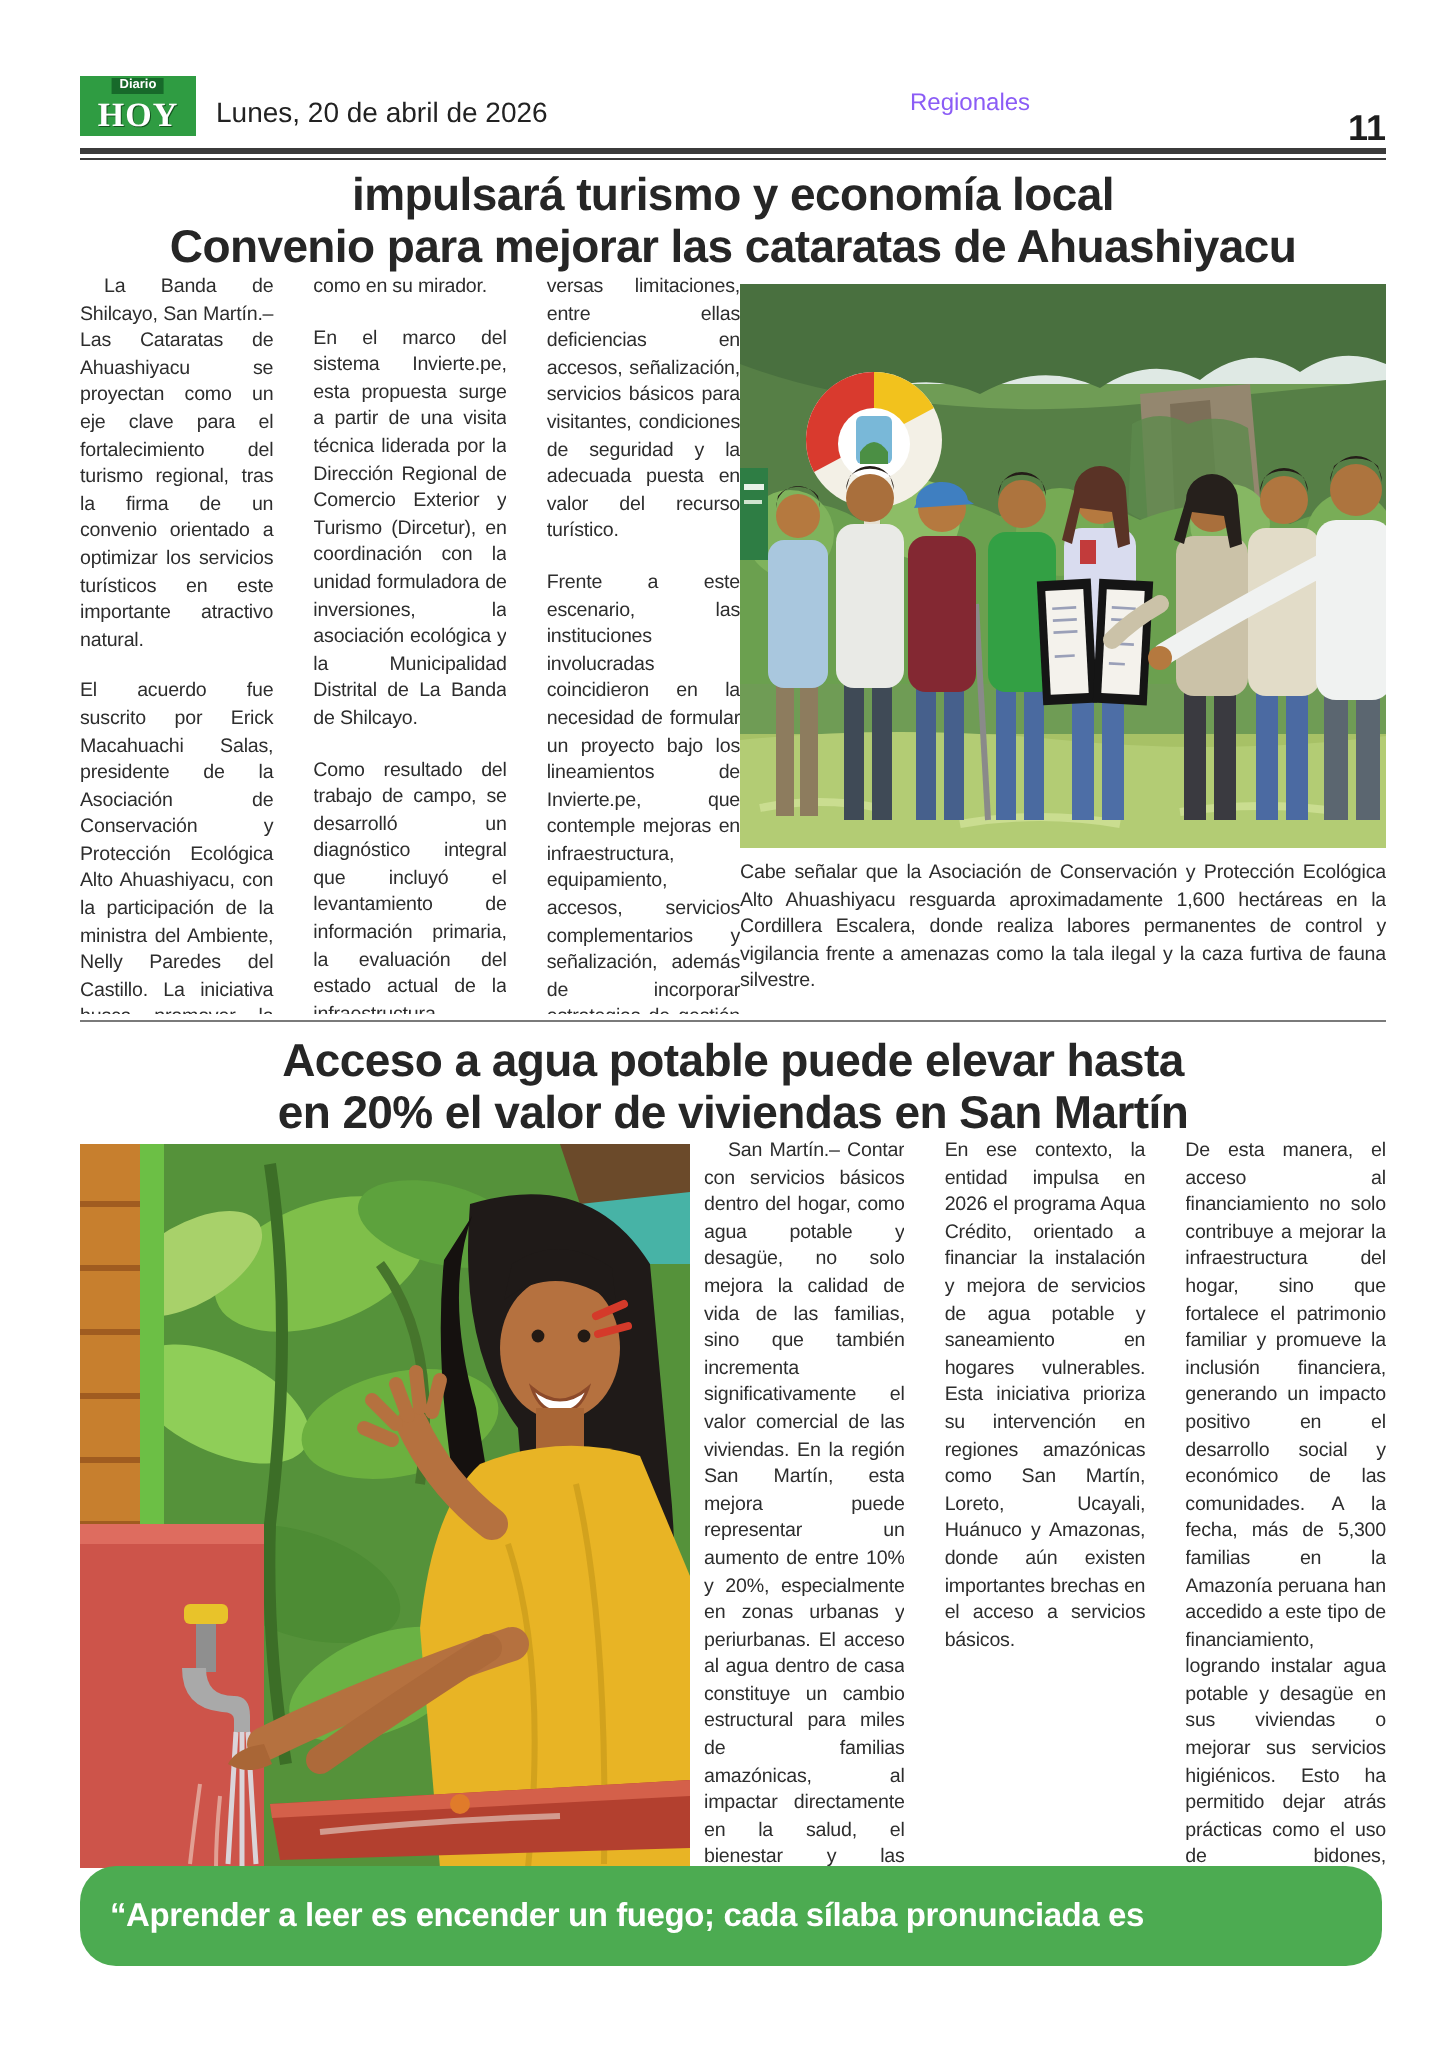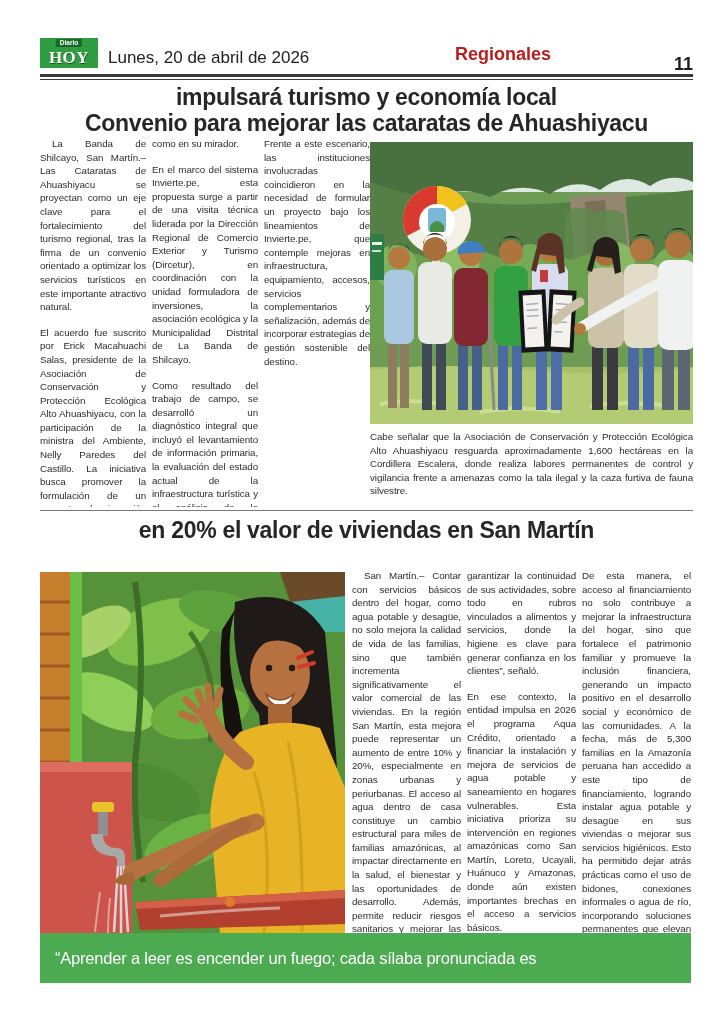--- a/index.html
+++ b/index.html
@@ -13,34 +13,34 @@
   .masthead { position:absolute; left:40px; top:38px; width:58px; height:30px; background:#2f9c42; }
   .masthead .logo-top {
     position:absolute; top:1px; left:50%; transform:translateX(-50%);
     background:#17692a; color:#fff; font-size:6.5px; font-weight:bold; padding:0 4px; line-height:8px;
   }
   .masthead .logo-main {
     position:absolute; bottom:0; width:100%; text-align:center;
     font-family:"Liberation Serif", serif; font-weight:bold; font-size:17px; color:#ffffff;
     letter-spacing:0.5px; line-height:21px; text-shadow:0.5px 0.5px 0 #14531f;
   }
-  .date-line { position:absolute; left:108px; top:48px; font-size:17px; color:#222; }
-  .section-name { position:absolute; left:455px; top:44px; font-size:18px; font-weight:bold; color:#b91c1c; }
+  .date-line { position:absolute; left:108px; top:48px; font-size:14px; color:#222; }
+  .section-name { position:absolute; left:455px; top:44px; font-size:12px; font-weight:normal; color:#8b5cf6; }
   .page-number { position:absolute; right:30px; top:54px; width:40px; text-align:right; font-size:18px; font-weight:bold; color:#1e1e1e; }
   .double-rule { position:absolute; left:40px; top:74px; width:653px; height:6px;
     border-top:3px solid #3b3b3b; border-bottom:1px solid #3b3b3b; }
 
   
   .headline { position:absolute; left:35px; width:663px; text-align:center;
     font-weight:bold; color:#262626; font-size:23px; line-height:26px; letter-spacing:-0.3px; }
   #headline1 { top:84px; }
   #headline2 { top:517px; }
 
   
-  .cols { position:absolute; display:flex; gap:6px; overflow:hidden; }
+  .cols { position:absolute; display:flex; gap:20px; overflow:hidden; }
   .col { overflow:hidden; }
   .col p, .caption-block p {
     text-align:justify; font-size:9.8px; line-height:13.6px; color:#2d2d2d;
     margin-bottom:12px; letter-spacing:-0.1px;
   }
   .col.indent-first p:first-child { text-indent:12px; }
   #a1-cols { left:40px; top:137px; width:330px; height:370px; }
   #a1-cols .col { width:106px; }
   #a2-cols { left:352px; top:569px; width:341px; height:368px; }
   #a2-cols .col { width:109px; }
@@ -50,22 +50,22 @@
 
   
   .photo { position:absolute; overflow:hidden; background:#6f9c55; }
   #photo1 { left:370px; top:142px; width:323px; height:282px; }
   #photo2 { left:40px; top:572px; width:305px; height:362px; }
   .photo svg { display:block; }
 
   
   .quote-banner {
     position:absolute; left:40px; top:933px; width:651px; height:50px;
-    background:#4cab51; color:#ffffff; font-weight:normal; font-size:16.5px;
-    line-height:50px; padding-left:15px; white-space:nowrap; letter-spacing:-0.2px;
+    background:#4cab51; color:#ffffff; font-weight:bold; font-size:16.5px;
+    line-height:50px; padding-left:15px; white-space:nowrap; letter-spacing:-0.2px;border-radius:18px;
   }
 </style>
 </head>
 <body>
 
 <div class="page">
 
   <div class="masthead">
     <span class="logo-top">Diario</span>
     <span class="logo-main">HOY</span>
@@ -84,20 +84,21 @@
     <div class="col indent-first">
         <p>La Banda de Shilcayo, San Martín.– Las Cataratas de Ahuashiyacu se proyectan como un eje clave para el fortalecimiento del turismo regional, tras la firma de un convenio orientado a optimizar los servicios turísticos en este importante atractivo natural.</p>
         <p>El acuerdo fue suscrito por Erick Macahuachi Salas, presidente de la Asociación de Conservación y Protección Ecológica Alto Ahuashiyacu, con la participación de la ministra del Ambiente, Nelly Paredes del Castillo. La iniciativa busca promover la formulación de un proyecto de inversión pública que permita cerrar brechas en infraestructura, accesibilidad, señalización y atención al visitante, tanto en las cataratas</p>
       </div>
     <div class="col">
         <p>como en su mirador.</p>
         <p>En el marco del sistema Invierte.pe, esta propuesta surge a partir de una visita técnica liderada por la Dirección Regional de Comercio Exterior y Turismo (Dircetur), en coordinación con la unidad formuladora de inversiones, la asociación ecológica y la Municipalidad Distrital de La Banda de Shilcayo.</p>
         <p>Como resultado del trabajo de campo, se desarrolló un diagnóstico integral que incluyó el levantamiento de información primaria, la evaluación del estado actual de la infraestructura turística y el análisis de la demanda, tanto actual como potencial. Este estudio evidenció di-</p>
       </div>
     <div class="col">
+        <p>versas limitaciones, entre ellas deficiencias en accesos, señalización, servicios básicos para visitantes, condiciones de seguridad y la adecuada puesta en valor del recurso turístico.</p>
         <p>Frente a este escenario, las instituciones involucradas coincidieron en la necesidad de formular un proyecto bajo los lineamientos de Invierte.pe, que contemple mejoras en infraestructura, equipamiento, accesos, servicios complementarios y señalización, además de incorporar estrategias de gestión sostenible del destino.</p>
       </div>
   </div>
 
   <div class="photo" id="photo1">
     <svg width="323" height="282" viewBox="0 0 323 282" xmlns="http://www.w3.org/2000/svg">
 
       <rect x="0" y="0" width="323" height="50" fill="#dfe9e4"></rect>
       <circle cx="30" cy="8" r="14" fill="#f4f8f4"></circle>
       <circle cx="150" cy="4" r="10" fill="#eef4ee"></circle>
@@ -214,20 +215,21 @@
     </svg>
   </div>
 
   <div class="caption-block">
       <p>Cabe señalar que la Asociación de Conservación y Protección Ecológica Alto Ahuashiyacu resguarda aproximadamente 1,600 hectáreas en la Cordillera Escalera, donde realiza labores permanentes de control y vigilancia frente a amenazas como la tala ilegal y la caza furtiva de fauna silvestre.</p>
     </div>
 
   <div class="article-divider"></div>
 
   <div class="headline" id="headline2">
+      <div>Acceso a agua potable puede elevar hasta</div>
       <div>en 20% el valor de viviendas en San Martín</div>
     </div>
 
   <div class="photo" id="photo2">
     <svg width="305" height="362" viewBox="0 0 305 362" xmlns="http://www.w3.org/2000/svg">
 
       <rect x="0" y="0" width="305" height="362" fill="#55923a"></rect>
       <ellipse cx="120" cy="60" rx="55" ry="30" fill="#7fbf4a" transform="rotate(-20 120 60)"></ellipse>
       <ellipse cx="70" cy="130" rx="48" ry="24" fill="#8fce58" transform="rotate(25 70 130)"></ellipse>
       <ellipse cx="160" cy="140" rx="50" ry="26" fill="#6cb03f" transform="rotate(-12 160 140)"></ellipse>
@@ -287,21 +289,20 @@
         <path d="M120,344 q60,-6 120,-8" stroke="#e8d8cf" stroke-width="3" opacity="0.6"></path>
       </g>
     </svg>
   </div>
 
   <div class="cols" id="a2-cols">
     <div class="col indent-first">
         <p>San Martín.– Contar con servicios básicos dentro del hogar, como agua potable y desagüe, no solo mejora la calidad de vida de las familias, sino que también incrementa significativamente el valor comercial de las viviendas. En la región San Martín, esta mejora puede representar un aumento de entre 10% y 20%, especialmente en zonas urbanas y periurbanas. El acceso al agua dentro de casa constituye un cambio estructural para miles de familias amazónicas, al impactar directamente en la salud, el bienestar y las oportunidades de desarrollo. Además, permite reducir riesgos sanitarios y mejorar las condiciones de higiene en los hogares.</p>
       </div>
     <div class="col">
-        <p>garantizar la continuidad de sus actividades, sobre todo en rubros vinculados a alimentos y servicios, donde la higiene es clave para generar confianza en los clientes”, señaló.</p>
         <p>En ese contexto, la entidad impulsa en 2026 el programa Aqua Crédito, orientado a financiar la instalación y mejora de servicios de agua potable y saneamiento en hogares vulnerables. Esta iniciativa prioriza su intervención en regiones amazónicas como San Martín, Loreto, Ucayali, Huánuco y Amazonas, donde aún existen importantes brechas en el acceso a servicios básicos.</p>
       </div>
     <div class="col">
         <p>De esta manera, el acceso al financiamiento no solo contribuye a mejorar la infraestructura del hogar, sino que fortalece el patrimonio familiar y promueve la inclusión financiera, generando un impacto positivo en el desarrollo social y económico de las comunidades. A la fecha, más de 5,300 familias en la Amazonía peruana han accedido a este tipo de financiamiento, logrando instalar agua potable y desagüe en sus viviendas o mejorar sus servicios higiénicos. Esto ha permitido dejar atrás prácticas como el uso de bidones, conexiones informales o agua de río, incorporando soluciones permanentes que elevan considerablemente la calidad de vida en los hogares.</p>
       </div>
   </div>
 
   <div class="quote-banner">“Aprender a leer es encender un fuego; cada sílaba pronunciada es</div>
 
 </div>

